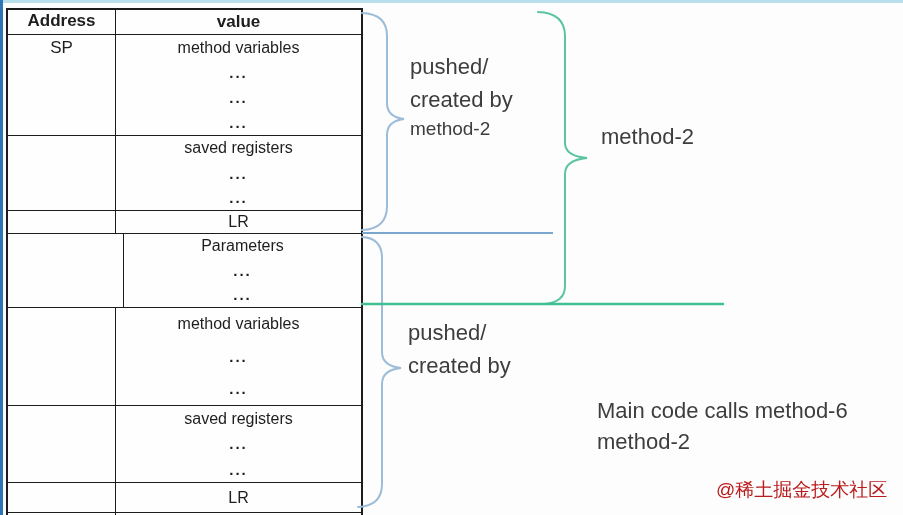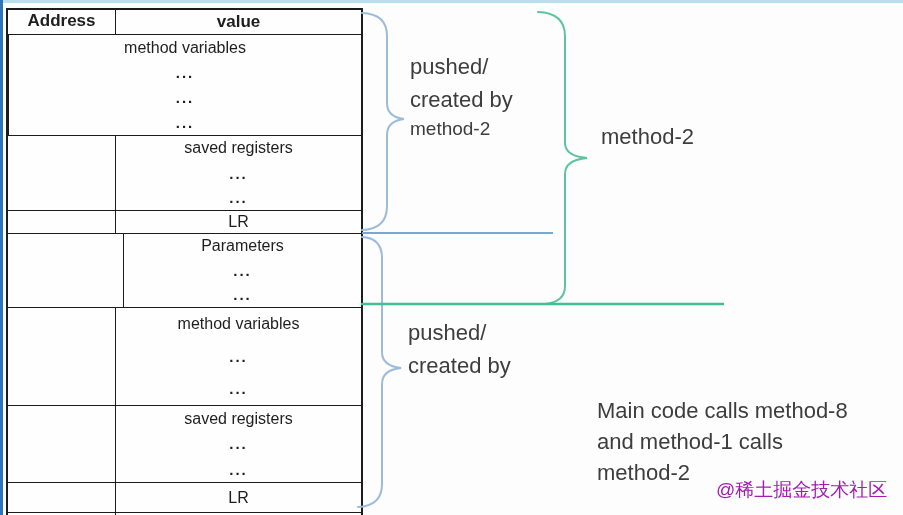--- a/index.html
+++ b/index.html
@@ -42,20 +42,21 @@
 
 <div class="top-strip" style="background: rgb(185, 223, 236);"></div>
 <div class="left-strip" style="background: rgb(47, 116, 181);"></div>
 
 <div class="stack-table">
   <div class="trow header" style="height:25px">
     <div class="acell">Address</div>
     <div class="vcell">value</div>
   </div>
   <div id="table-body-rows" style="display:contents"><div class="trow" style="height: 100px;">
+        <div class="acell">SP</div>
         <div class="vcell">
           <div class="vline">method variables</div>
           <div class="vline dots">...</div>
           <div class="vline dots">...</div>
           <div class="vline dots">...</div>
         </div>
       </div><div class="trow" style="height: 75px;">
         <div class="acell"></div>
         <div class="vcell">
           <div class="vline">saved registers</div>
@@ -116,18 +117,17 @@
 <div class="ann" style="left: 601px; top: 120px; color: rgb(61, 61, 61);">
   <div class="l-big">method-2</div>
 </div>
 
 <div class="ann" style="left: 408px; top: 316px; color: rgb(61, 61, 61);">
   <div class="l-big">pushed/</div>
   <div class="l-big">created by</div>
 </div>
 
 <div class="ann note" style="left: 597px; top: 395px; color: rgb(61, 61, 61);">
-  <div class="l-big">Main code calls method-8</div>
-  <div class="l-big">and method-1 calls</div>
+  <div class="l-big">Main code calls method-6</div>
   <div class="l-big">method-2</div>
 </div>
 
-<div class="watermark" style="left: 716px; top: 477px; color: #a21caf;">@稀土掘金技术社区</div>
+<div class="watermark" style="left: 716px; top: 477px; color: #b91c1c;">@稀土掘金技术社区</div>
 
 </body></html>

